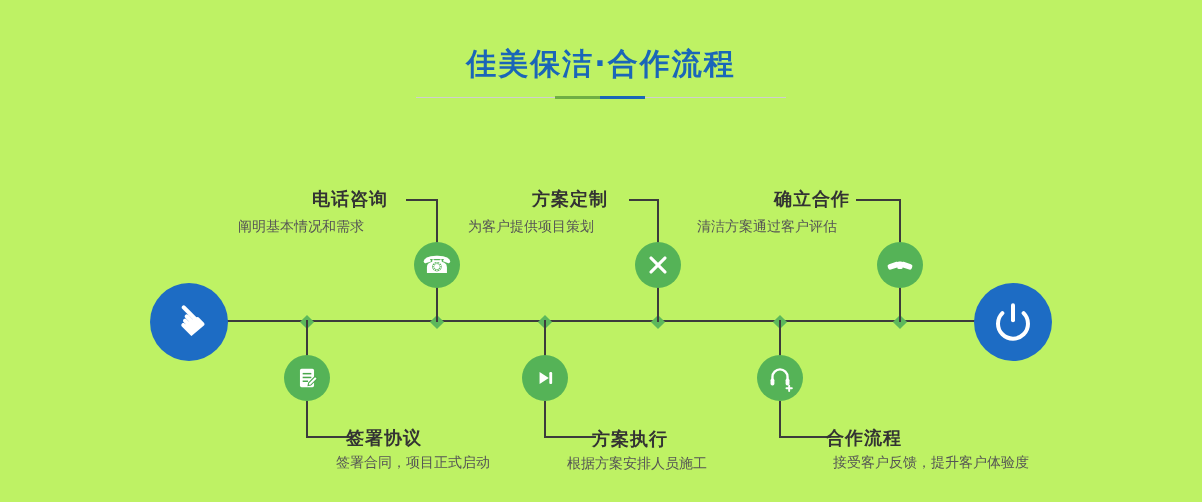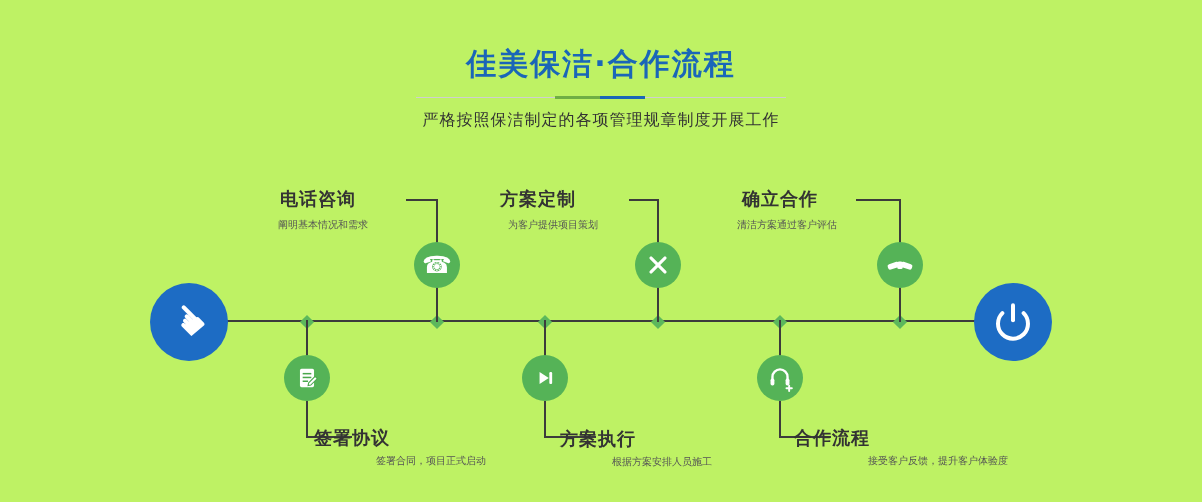--- a/index.html
+++ b/index.html
@@ -42,38 +42,37 @@
   .eb1{left:306px;width:44px}.eb2{left:544px;width:50px}.eb3{left:779px;width:50px}
   
   .step-circle{
     position:absolute;width:46px;height:46px;border-radius:50%;background:#55b357;
     display:flex;align-items:center;justify-content:center;color:#fff;
   }
   .ct1{left:414px;top:242px}.ct2{left:635px;top:242px}.ct3{left:877px;top:242px}
   .cb1{left:284px;top:355px}.cb2{left:522px;top:355px}.cb3{left:757px;top:355px}
   .glyph{font-size:24px;line-height:1;}
   
-  .step-title{position:absolute;font-size:18px;font-weight:bold;color:#333;letter-spacing:1px;}
-  .step-desc{position:absolute;font-size:10px;color:#555;text-align:center;}
+  .step-title{position:absolute;font-size:18px;font-weight:bold;color:#333;text-align:center;letter-spacing:1px;}
+  .step-desc{position:absolute;font-size:14px;color:#555;}
   .tt1{left:280px;top:187px;width:140px}.tt2{left:500px;top:187px;width:140px}.tt3{left:742px;top:187px;width:140px}
   .td1{left:238px;top:218px;width:170px}.td2{left:468px;top:218px;width:170px}.td3{left:697px;top:218px;width:180px}
   .bt1{left:314px;top:426px;width:140px}.bt2{left:560px;top:427px;width:140px}.bt3{left:794px;top:426px;width:140px}
   .bd1{left:336px;top:454px;width:190px}.bd2{left:567px;top:455px;width:190px}.bd3{left:833px;top:454px;width:210px}
 </style>
 </head>
 <body>
 
 <div class="canvas">
 
   <div class="title">佳美保洁·合作流程</div>
   <div class="divider">
     <span class="seg green"></span>
     <span class="seg blue"></span>
   </div>
-  <div class="subtitle">严格按照保洁制定的各项管理规章制度开展工作</div>
 
   <div class="main-line"></div>
 
   <div class="end-circle start">
     <span class="hand">☚</span>
   </div>
   <div class="end-circle end">
     <svg width="40" height="40" viewBox="0 0 24 24" fill="none" stroke="#ffffff" stroke-width="2.4" stroke-linecap="round">
       <path d="M18.36 6.64a9 9 0 1 1-12.73 0"></path>
       <line x1="12" y1="2" x2="12" y2="11"></line>

